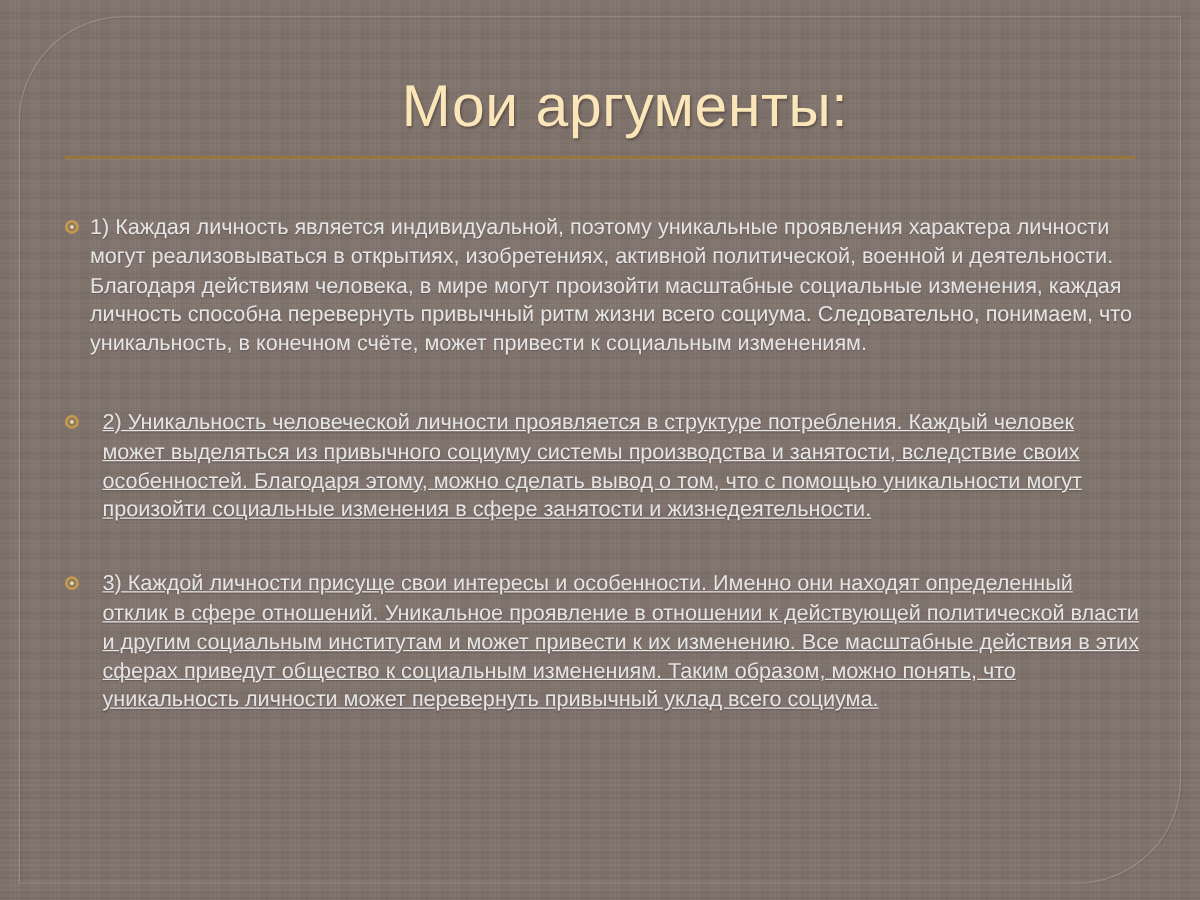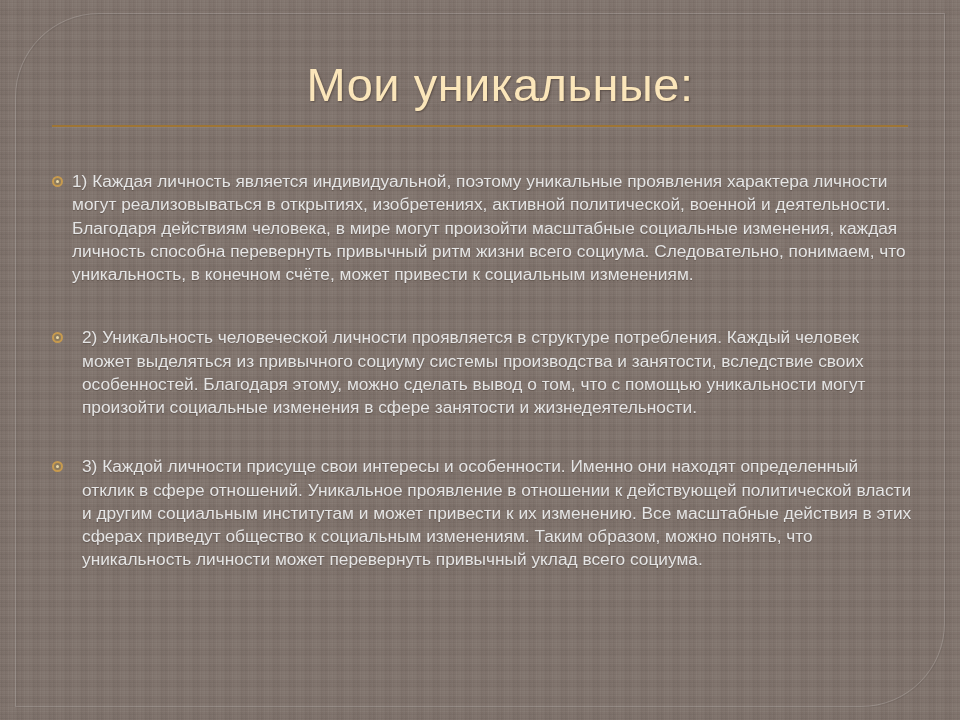--- a/index.html
+++ b/index.html
@@ -128,35 +128,36 @@
     white-space: pre-line;
   }
   
   #bullet-item-1 { margin-bottom: 0; }
   #bullet-item-1 .bullet-text { margin-left: 0; }
 
   
   .bullet-item.offset-text .bullet-text {
     margin-top: 12px;
     margin-left: 10px;
+    text-decoration: underline;
   }
   #bullet-item-2 { margin-top: 40px; }
   #bullet-item-3 { margin-top: 36px; }
 </style>
 </head>
 <body>
 
 <div id="slide">
 
   <div id="slide-texture"></div>
   <div id="slide-frame-shadow"></div>
   <div id="slide-frame"></div>
 
   <div id="title-block">
-    <h1 id="slide-title">Мои уникальные:</h1>
+    <h1 id="slide-title">Мои аргументы:</h1>
     <div id="title-rule"></div>
   </div>
 
   <div id="body-block">
 
     <div class="bullet-item" id="bullet-item-1">
       <span class="bullet-marker"></span>
       <span class="bullet-text">1) Каждая личность является индивидуальной, поэтому уникальные проявления характера личности могут реализовываться в открытиях, изобретениях, активной политической, военной и деятельности. Благодаря действиям человека, в мире могут произойти масштабные социальные изменения, каждая личность способна перевернуть привычный ритм жизни всего социума. Следовательно, понимаем, что уникальность, в конечном счёте, может привести к социальным изменениям.</span>
     </div>
 

